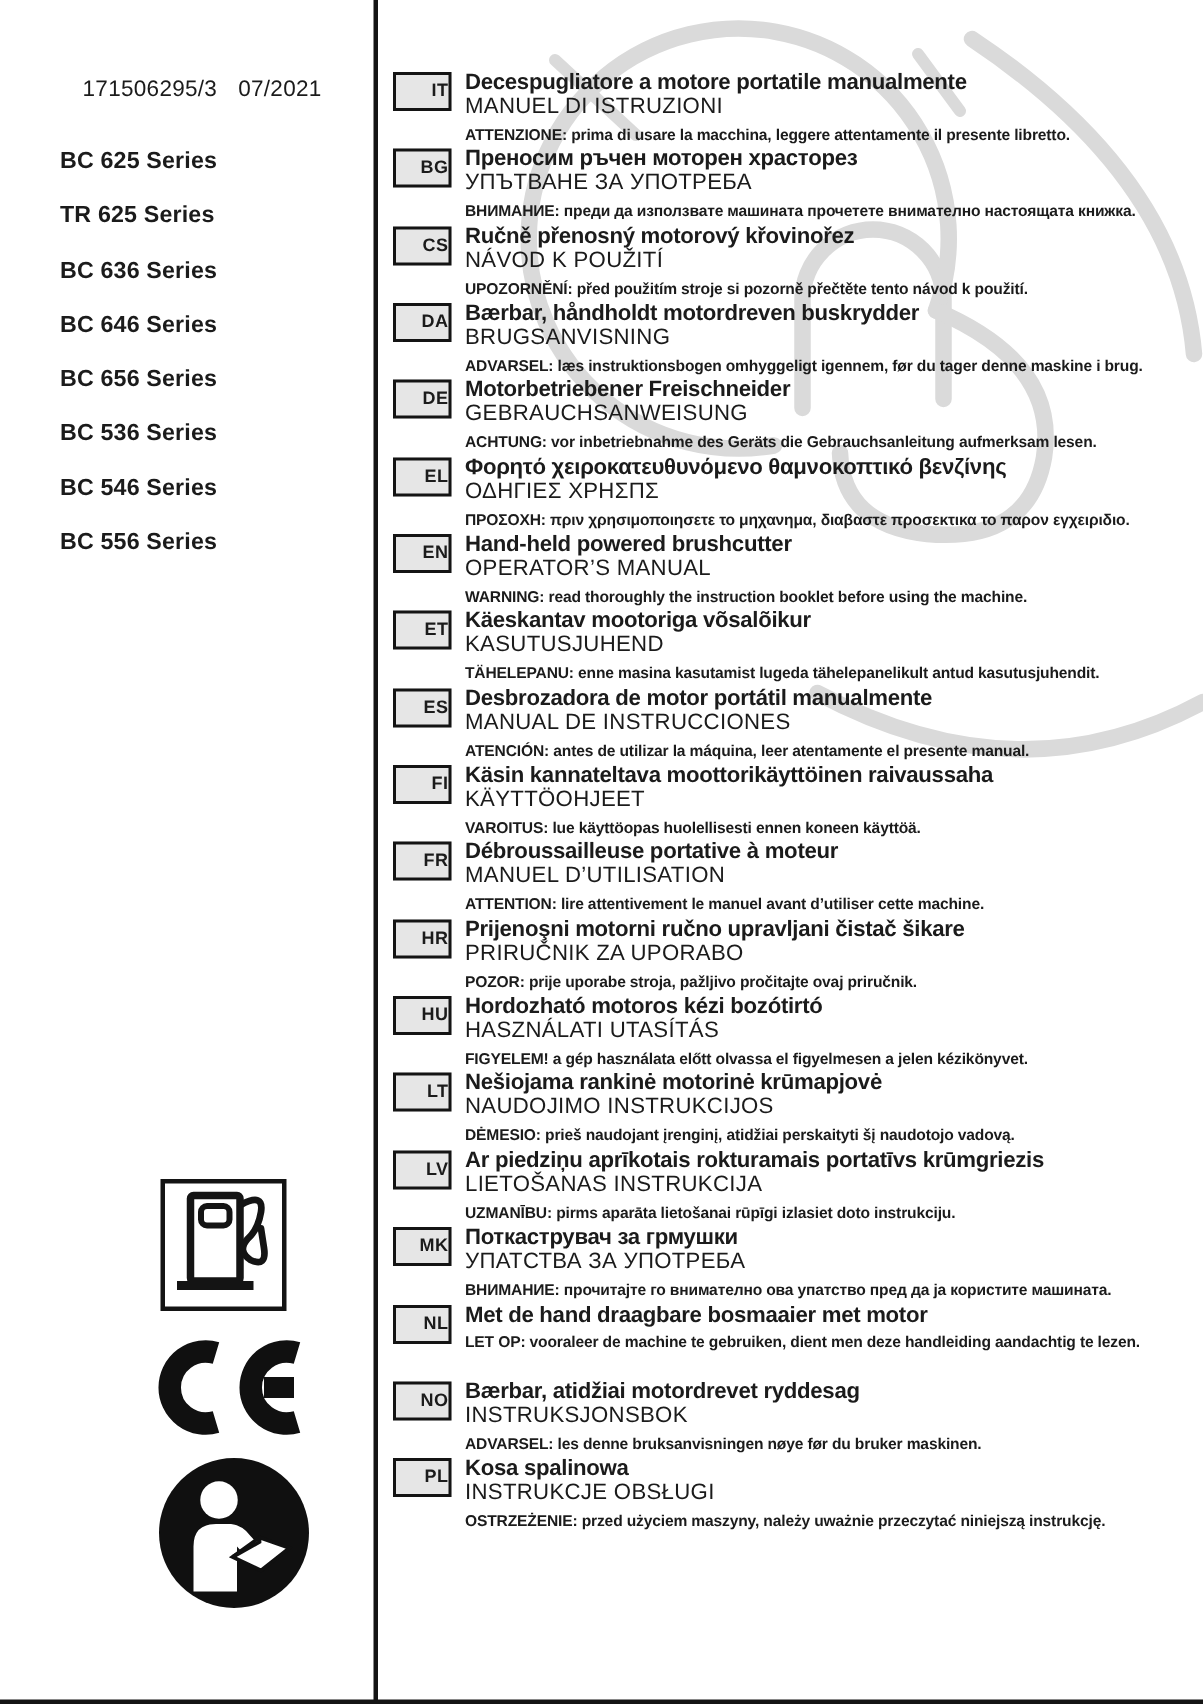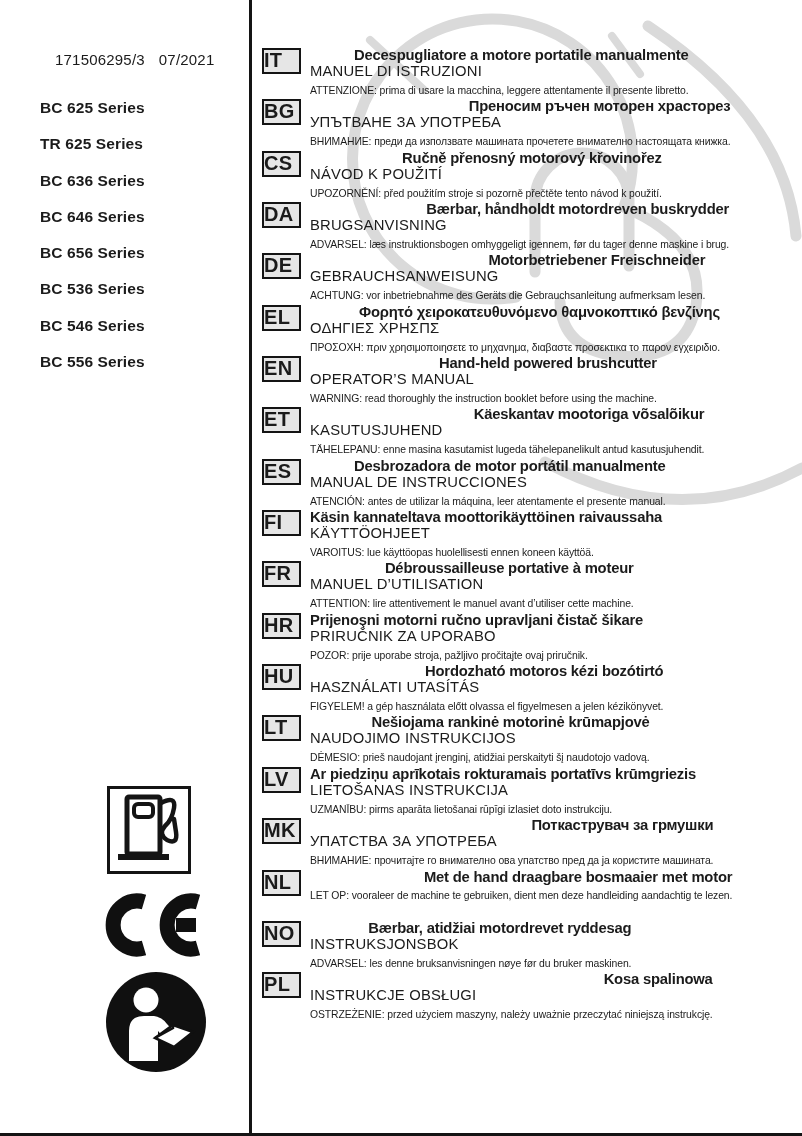--- a/index.html
+++ b/index.html
@@ -18,26 +18,26 @@
   .picto{position:absolute;z-index:2;}
   .pump-box{left:107px;top:786px;width:84px;height:88px;border:3px solid #141414;box-sizing:border-box;background:#fff;}
   .ce-box{left:103px;top:893px;width:98px;height:64px;}
   .read-box{left:105px;top:971px;width:102px;height:102px;}
   
   .langs{position:absolute;left:262px;top:47px;width:534px;z-index:2;}
   .lang{height:51.35px;display:flex;align-items:flex-start;}
   .code-badge{
     box-sizing:border-box;flex:none;width:39px;height:26px;margin:1px 9px 0 0;
     border:2px solid #141414;background:#e6e6e6;
-    font-weight:bold;font-size:20px;line-height:21px;text-align:left;letter-spacing:.3px;
+    font-weight:bold;font-size:12px;line-height:21px;text-align:right;letter-spacing:.3px;
   }
   .texts{min-width:0;}
-  .lang-title{font-size:14.8px;font-weight:bold;line-height:16px;letter-spacing:-.2px;white-space:nowrap;text-align:right;}
+  .lang-title{font-size:14.8px;font-weight:bold;line-height:16px;letter-spacing:-.2px;white-space:nowrap;}
   .lang-subtitle{font-size:14.8px;line-height:17px;letter-spacing:.2px;white-space:nowrap;}
-  .lang-warning{font-size:10.4px;font-weight:normal;margin-top:5px;letter-spacing:-.1px;white-space:nowrap;}
+  .lang-warning{font-size:10.4px;font-weight:bold;margin-top:5px;letter-spacing:-.1px;white-space:nowrap;}
 </style>
 </head>
 <body>
 
 <div class="page">
 
   <svg class="watermark" width="802" height="1136" viewBox="0 0 802 1136" aria-hidden="true">
     <g fill="none" stroke="#dadada" stroke-linecap="round">
       <path d="M 370 40 L 424 90" stroke-width="8"></path>
       <path d="M 612 36 L 640 74" stroke-width="8"></path>

